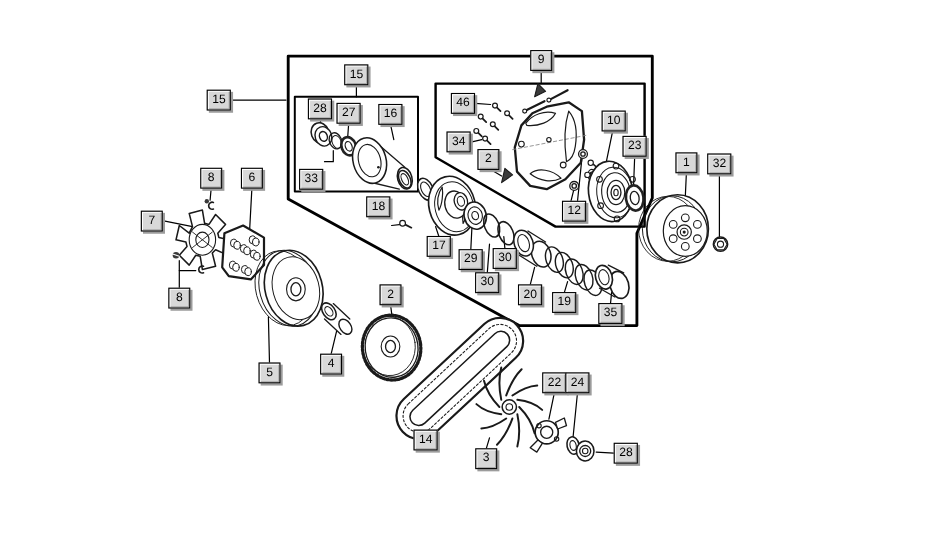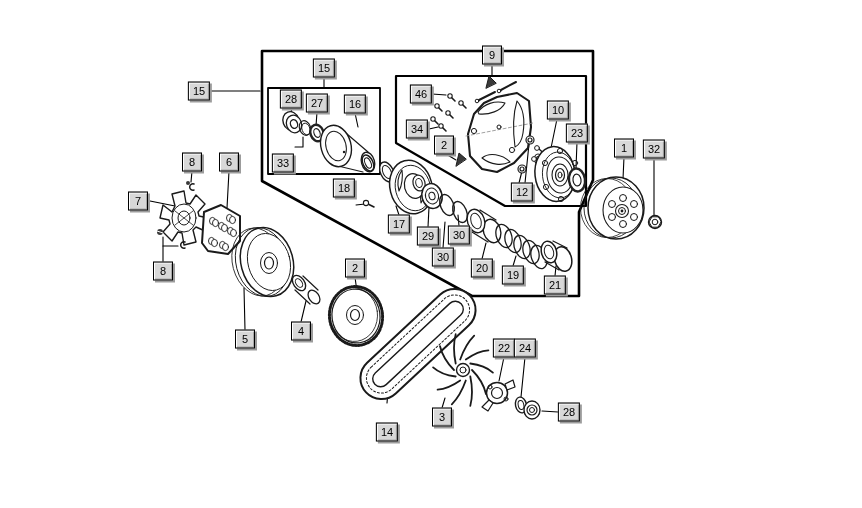--- a/index.html
+++ b/index.html
@@ -354,28 +354,28 @@
 <div class="callout" style="left:245px;top:339px">5</div>
 <div class="callout" style="left:229px;top:162px">6</div>
 <div class="callout" style="left:138px;top:201px">7</div>
 <div class="callout" style="left:192px;top:162px">8</div>
 <div class="callout" style="left:163px;top:271px">8</div>
 <div class="callout" style="left:492px;top:55px">9</div>
 <div class="callout" style="left:558px;top:110px">10</div>
 <div class="callout" style="left:444px;top:145px">2</div>
 <div class="callout" style="left:522px;top:192px">12</div>
 <div class="callout" style="left:199px;top:91px">15</div>
-<div class="callout" style="left:387px;top:432px">14</div>
+<div class="callout" style="left:387px;top:400px">14</div>
 <div class="callout" style="left:324px;top:68px">15</div>
 <div class="callout" style="left:355px;top:104px">16</div>
 <div class="callout" style="left:399px;top:224px">17</div>
 <div class="callout" style="left:344px;top:188px">18</div>
 <div class="callout" style="left:513px;top:275px">19</div>
 <div class="callout" style="left:482px;top:268px">20</div>
-<div class="callout" style="left:555px;top:285px">21</div>
+<div class="callout" style="left:555px;top:285px">35</div>
 <div class="callout" style="left:504px;top:348px">22</div>
 <div class="callout" style="left:577px;top:133px">23</div>
 <div class="callout" style="left:525px;top:348px">24</div>
 <div class="callout" style="left:417px;top:129px">34</div>
 <div class="callout" style="left:421px;top:94px">46</div>
 <div class="callout" style="left:317px;top:103px">27</div>
 <div class="callout" style="left:291px;top:99px">28</div>
 <div class="callout" style="left:428px;top:236px">29</div>
 <div class="callout" style="left:459px;top:235px">30</div>
 <div class="callout" style="left:443px;top:257px">30</div>

